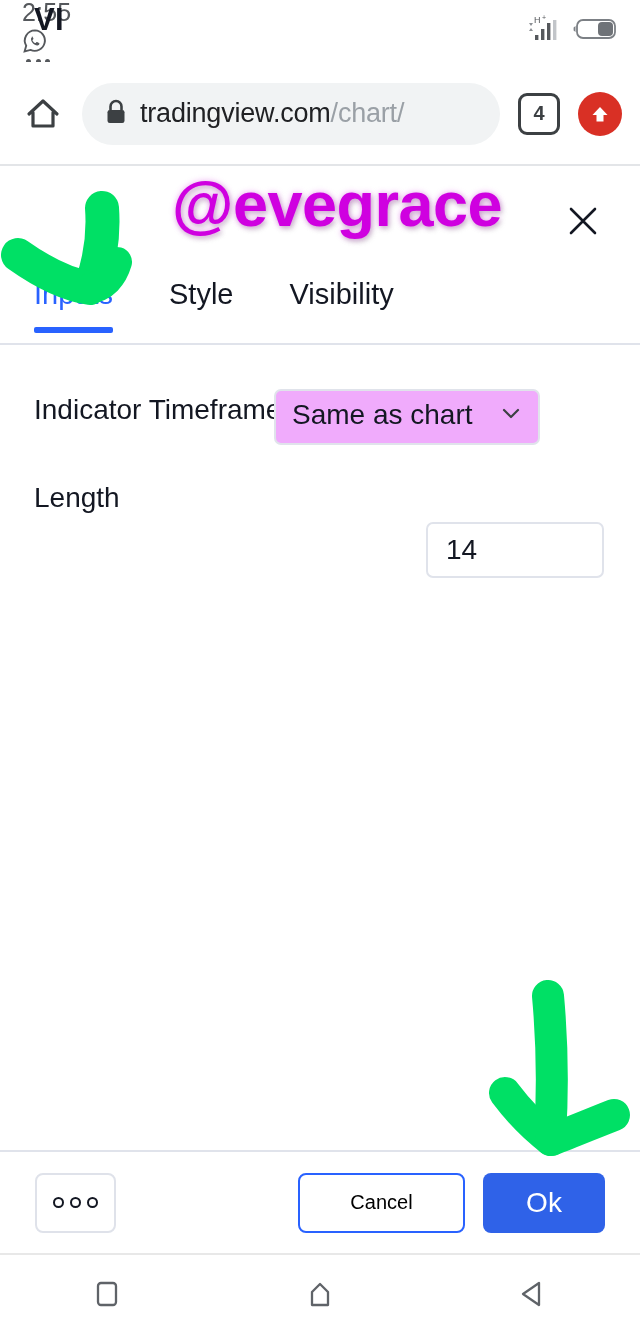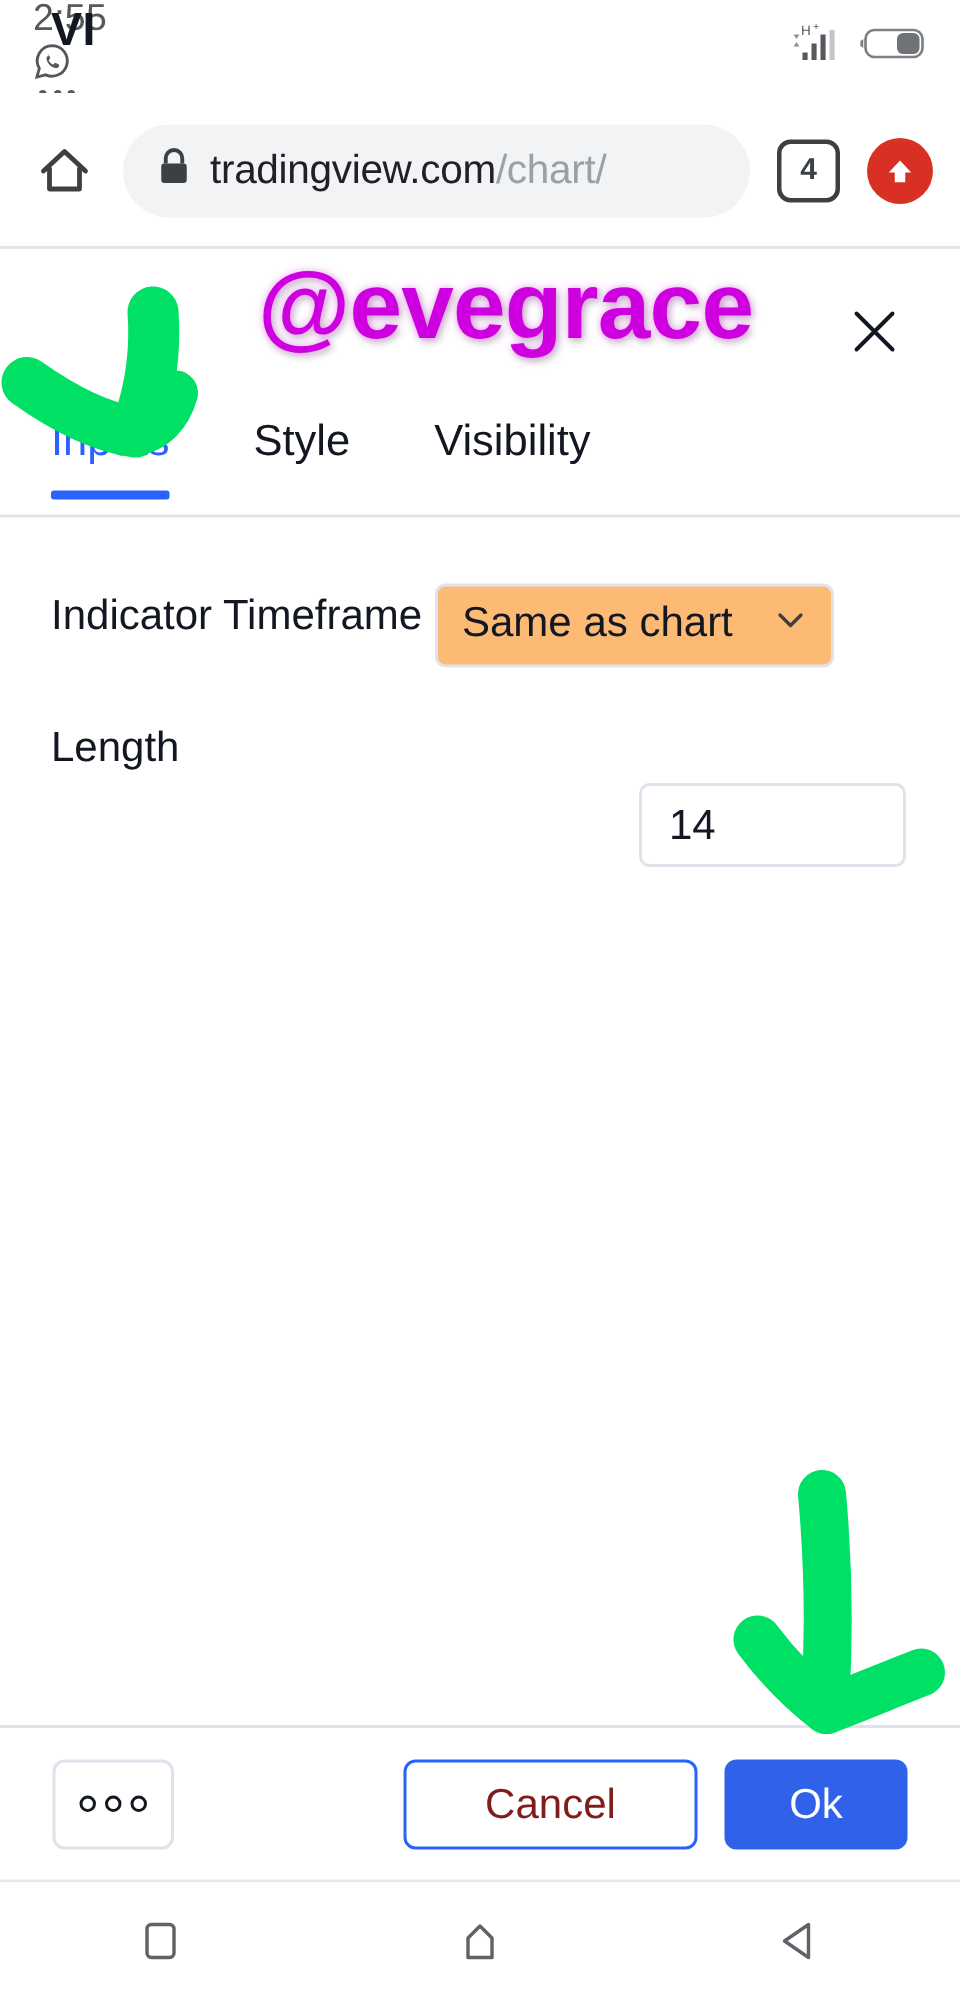--- a/index.html
+++ b/index.html
@@ -116,24 +116,23 @@
     position: relative;
     display: flex; align-items: center;
     padding: 0 34px;
     height: 88px;
   }
   .form-label { font-size: 28px; color: #131722; white-space: nowrap; }
   .control-select {
     position: absolute; left: 274px; top: 23px;
     width: 266px; height: 56px;
     border: 2px solid #e0e3eb; border-radius: 7px;
-    background: #fdba74;
+    background: #f0abfc;
     display: flex; align-items: center;
     padding: 0 14px 4px 16px;
-    margin-left: 16px;
   }
   .control-select .sel-value { font-size: 28px; color: #131722; flex: 1; white-space: nowrap; }
   .control-input {
     position: absolute; left: 426px; top: 20px;
     width: 178px; height: 56px;
     border: 2px solid #e0e3eb; border-radius: 7px;
     background: #fff;
     display: flex; align-items: center;
     padding: 0 18px;
     font-size: 28px; color: #131722; margin-top: 48px;
@@ -154,24 +153,24 @@
     border: 2px solid #dfe2ea; border-radius: 8px;
     background: #fff;
     display: flex; align-items: center; justify-content: center; gap: 6px;
   }
   #more-btn i {
     width: 11px; height: 11px; border-radius: 50%;
     border: 2.5px solid #131722; display: block;
   }
   .footer-spacer { flex: 1; }
   #cancel-btn {
-    width: 196px; height: 60px;
+    width: 167px; height: 60px;
     border: 2px solid #2962ff; border-radius: 8px;
-    background: #fff; color: #7f1d1d;
-    font-size: 28px; font-family: inherit;
+    background: #fff; color: #000000;
+    font-size: 20px; font-family: inherit;
     display: flex; align-items: center; justify-content: center;
     margin-right: 18px;
   }
   #ok-btn {
     width: 122px; height: 60px;
     border: none; border-radius: 8px;
     background: #2f62e8; color: #ffffff;
     font-size: 28px; font-family: inherit;
     display: flex; align-items: center; justify-content: center;
   }

